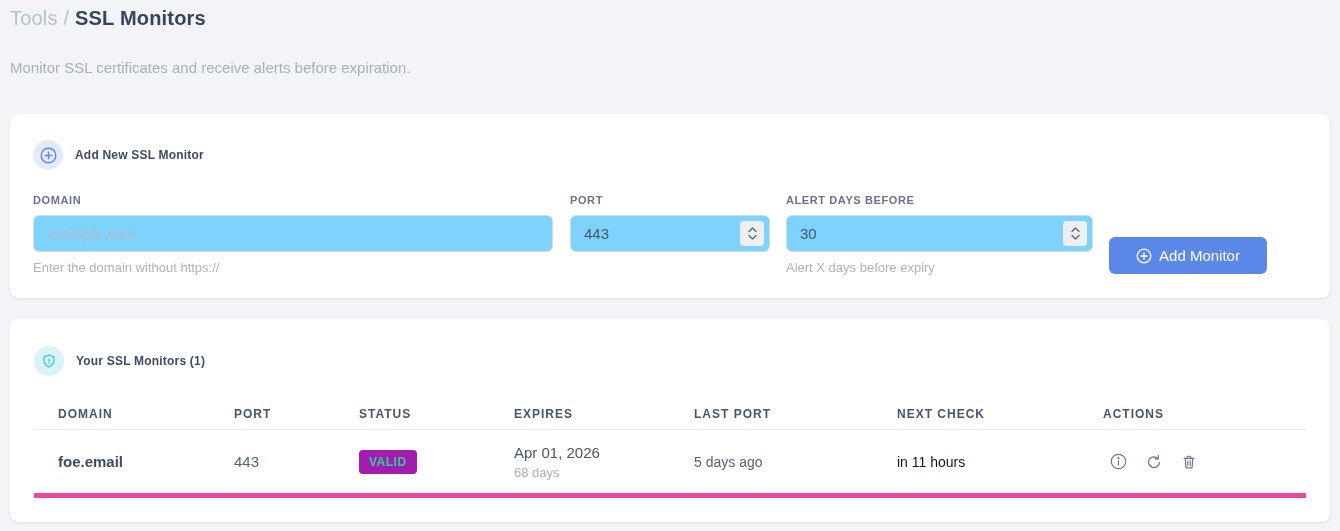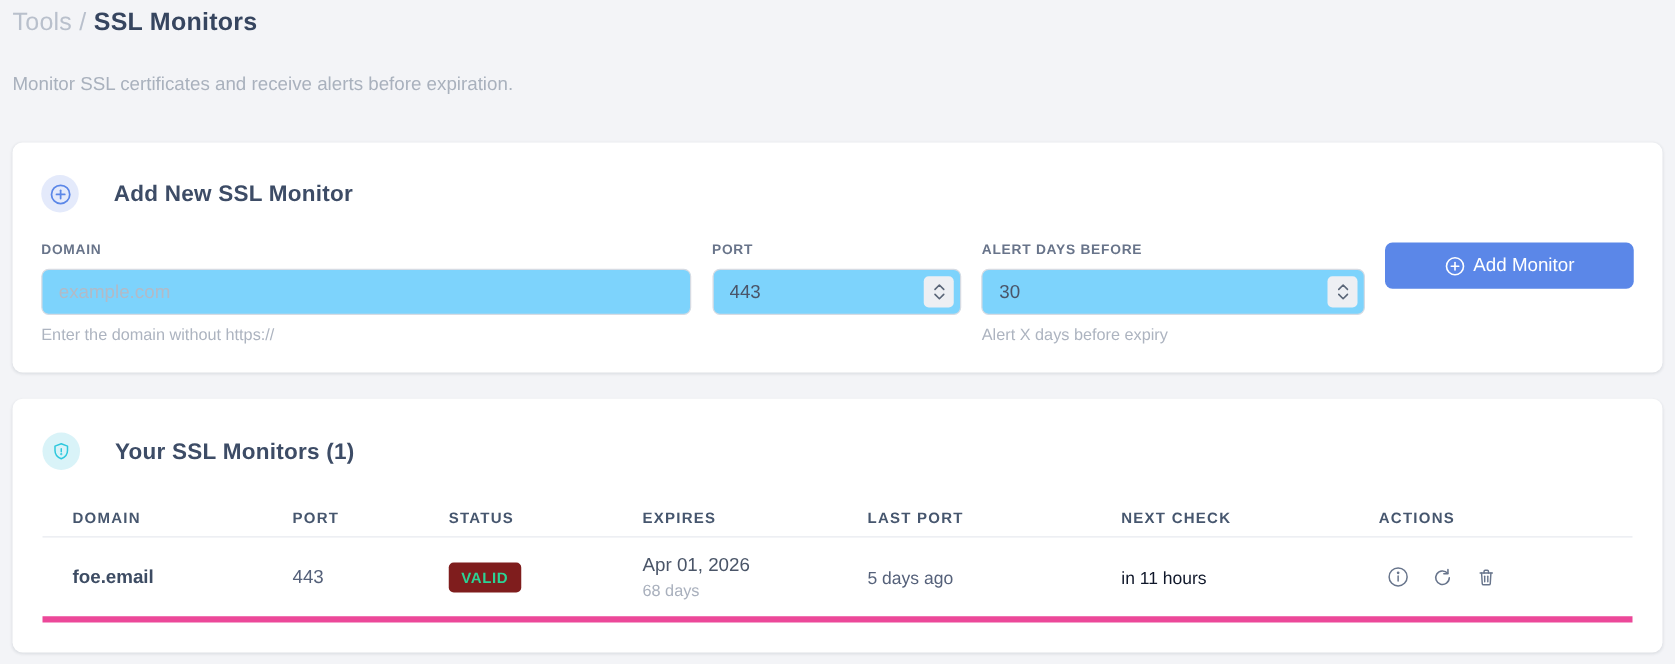--- a/index.html
+++ b/index.html
@@ -29,21 +29,21 @@
   .card-list { margin-top: 21px; height: 203px; padding: 27px 24px 0 24px; }
 
   .card-header { display:flex; align-items:center; }
   .icon-badge {
     width: 30px; height: 30px; border-radius: 50%;
     display:flex; align-items:center; justify-content:center;
     flex: 0 0 auto;
   }
   .badge-blue  { background: #e4eafb; }
   .badge-cyan  { background: #d9f3f8; }
-  .card-title { margin-left: 28px; font-size: 18px; font-weight: 600; color: #3d4c66; letter-spacing:.2px; }
+  .card-title { margin-left: 12px; font-size: 12px; font-weight: 600; color: #3d4c66; letter-spacing:.2px; }
 
   
   .form-row { display:flex; align-items:flex-start; margin-top: 24px; }
   .field { display:flex; flex-direction:column; }
   .field-domain { width: 520px; margin-right: 17px; }
   .field-port { width: 200px; margin-right: 16px; }
   .field-alert { width: 307px; margin-right: 16px; }
   .field-label {
     font-size: 11px; font-weight: 700; letter-spacing: .6px;
     color: #68748a; margin-bottom: 9px;
@@ -61,21 +61,21 @@
   .stepper {
     position: absolute; right: 6px; top: 6px;
     width: 24px; height: 25px; border-radius: 4px;
     background: #edeff3; display:flex; flex-direction:column;
     align-items:center; justify-content:center; gap: 1px;
     cursor: pointer;
   }
   .field-helper { margin-top: 8px; font-size: 13px; color: #adb4c0; }
 
   .btn-primary {
-    height: 37px; width: 199px;
+    margin-top: 43px; height: 37px; width: 158px;
     background: #5b87e8; border: none; border-radius: 6px;
     color: #ffffff; font-size: 15px; font-family: "Liberation Sans", sans-serif;
     display:flex; align-items:center; justify-content:center; gap: 7px;
     cursor: pointer;
   }
 
   
   .table { margin-top: 23px; }
   .trow { display: flex; align-items: center; }
   .thead { height: 31px; border-bottom: 1px solid #e8eaef; }
@@ -90,21 +90,21 @@
   .col-status { width: 155px; }
   .col-expires{ width: 180px; }
   .col-last   { width: 203px; }
   .col-next   { width: 206px; }
   .col-actions{ flex: 1 1 auto; }
 
   .cell-domain { font-size: 15px; font-weight: 700; color: #3d4c63; }
   .cell-port { font-size: 15px; color: #55617a; }
   .status-badge {
     display:inline-block; padding: 5px 10px; border-radius: 4px;
-    background: #7f1d1d; color: #2cd294;
+    background: #a21caf; color: #2cd294;
     font-size: 12px; font-weight: 700; letter-spacing: .5px;
   }
   .expires-date { font-size: 15px; color: #4a5568; }
   .expires-days { font-size: 13px; color: #a9b0bd; margin-top: 4px; }
   .cell-last { font-size: 14px; color: #55617a; }
   .cell-next { font-size: 14px; color: #0f172a; }
   .actions { display:flex; align-items:center; gap: 15px; padding-left: 5px; }
   .action-btn { background:none; border:none; padding:2px; cursor:pointer; line-height:0; }
 
   svg { display:block; }

